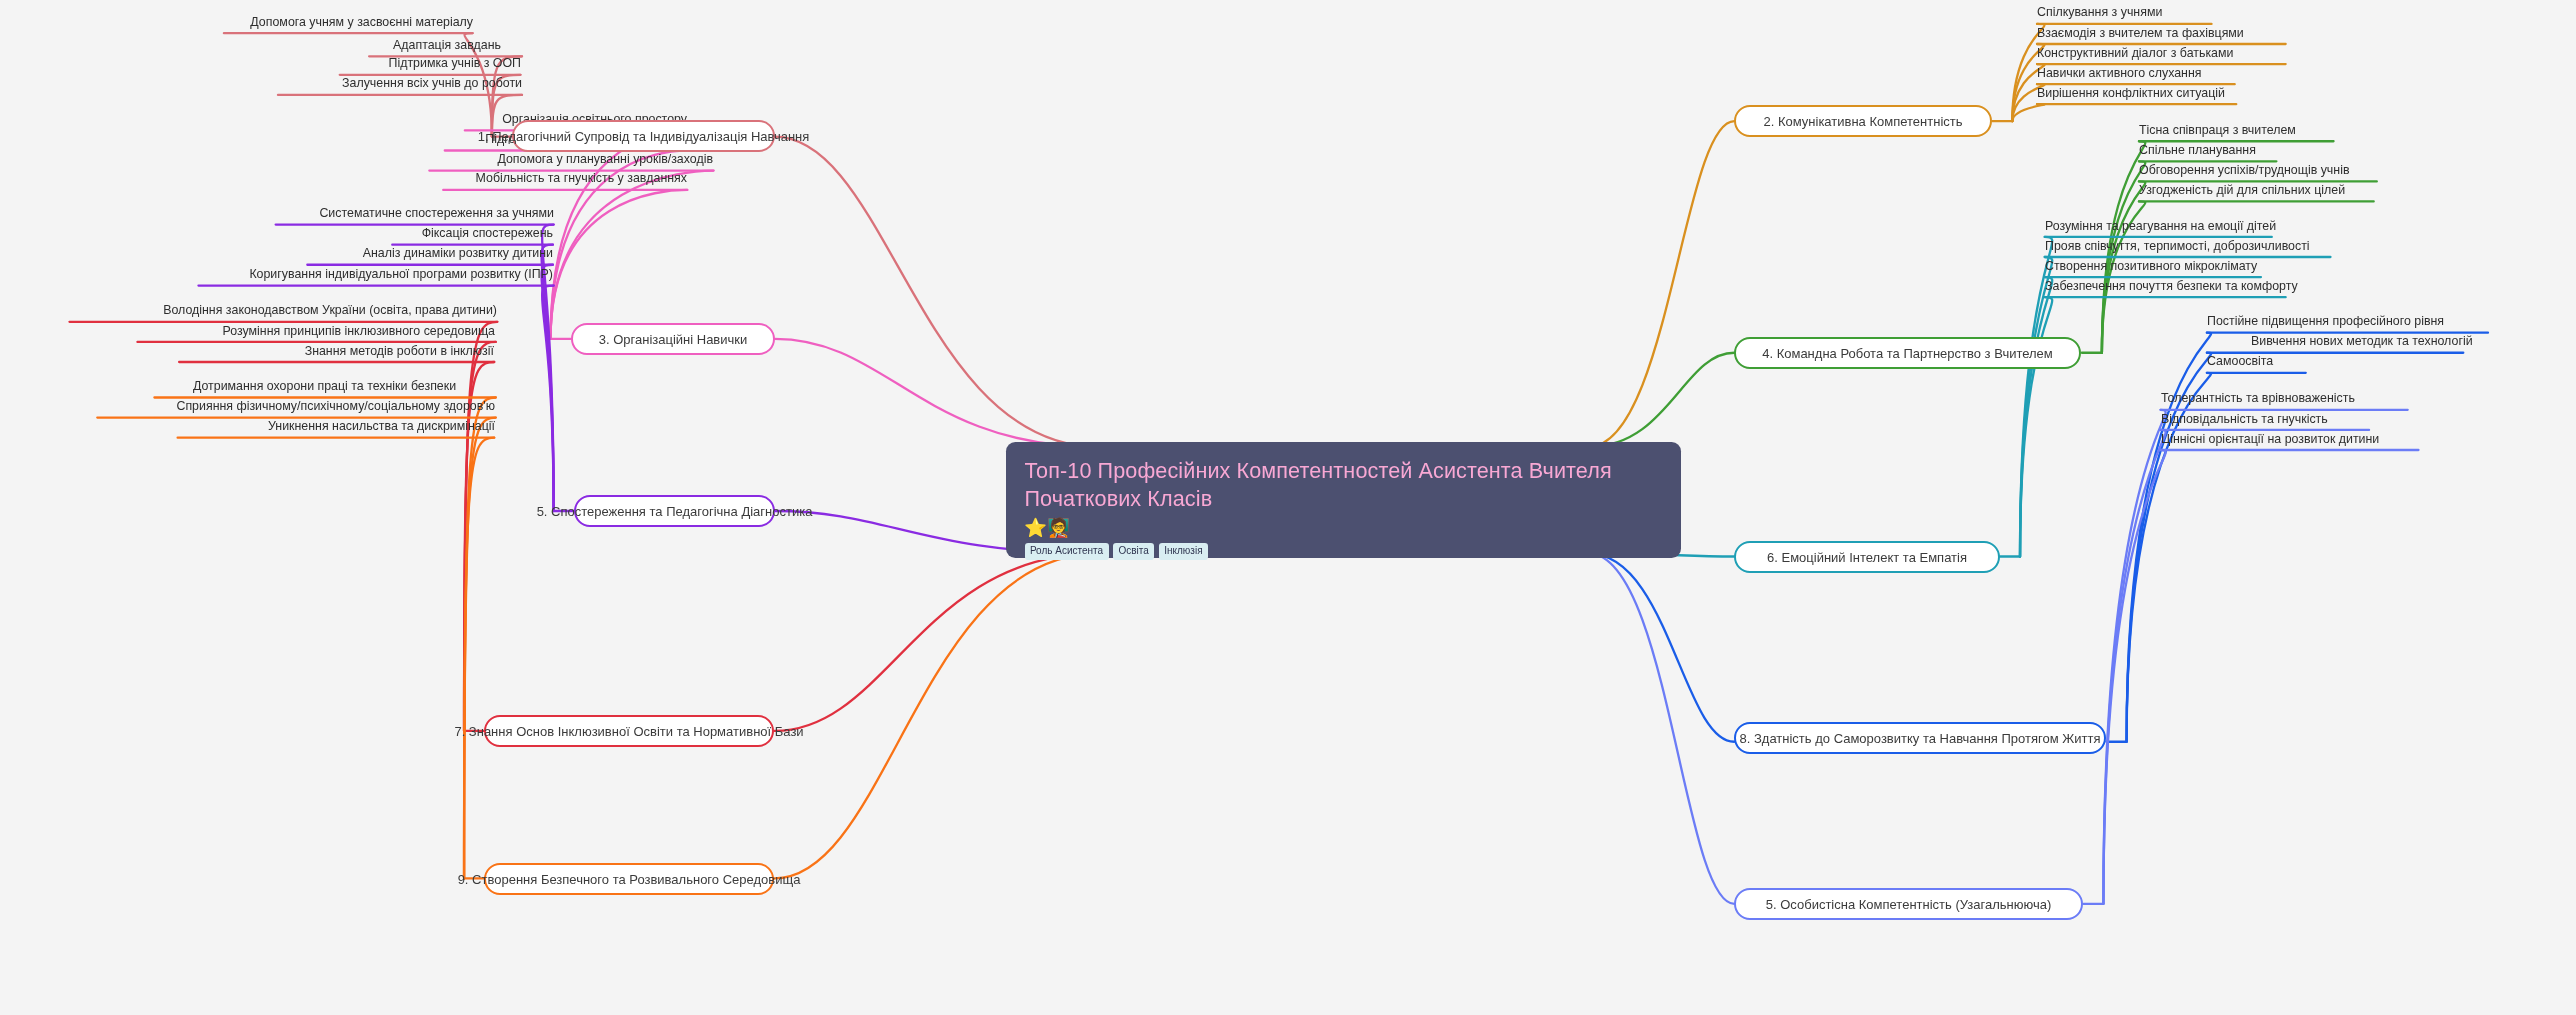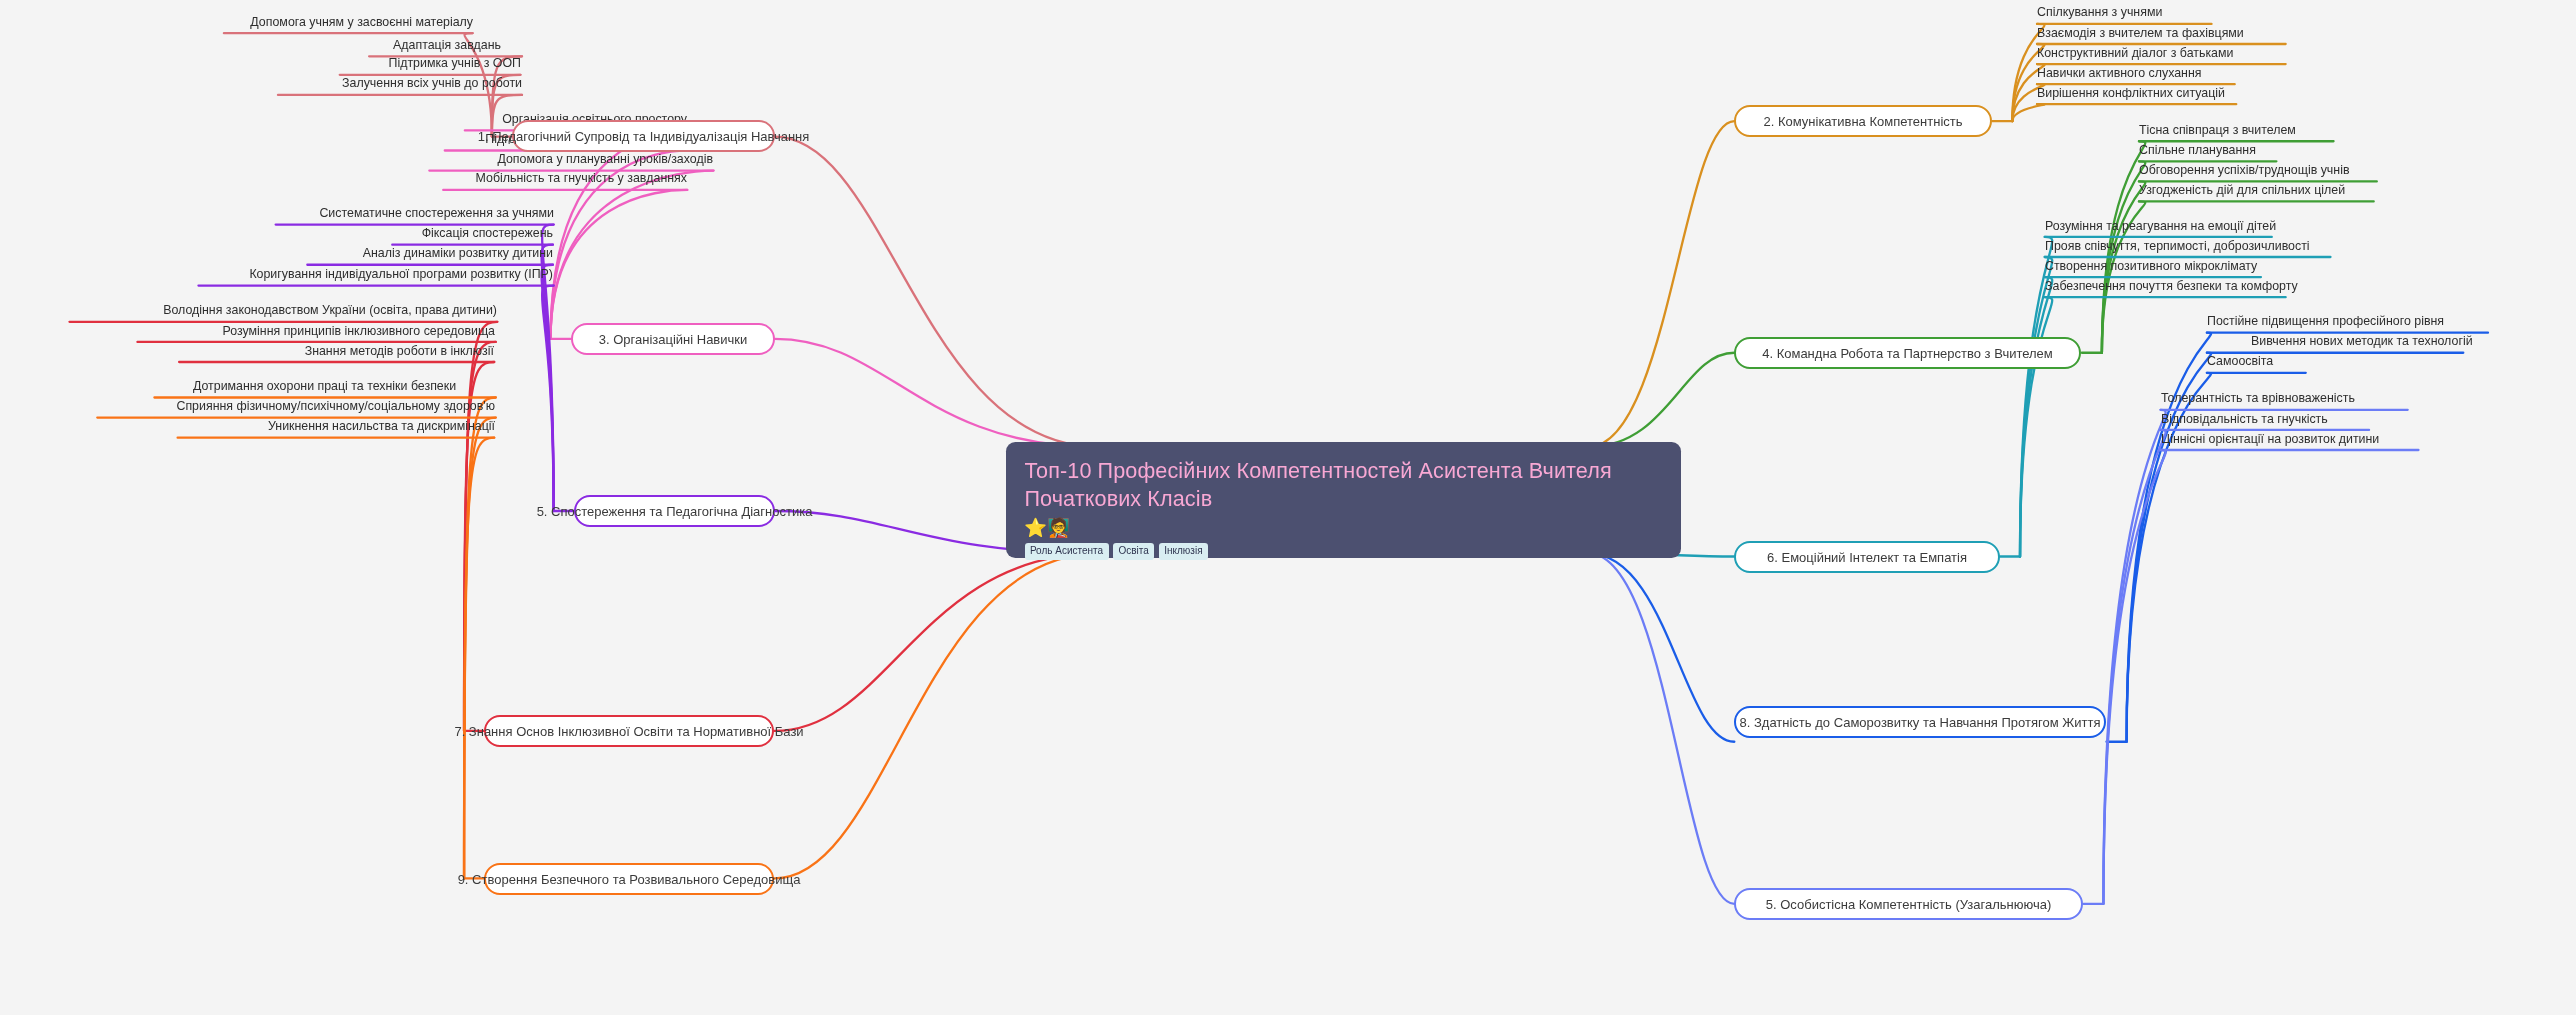--- a/index.html
+++ b/index.html
@@ -379,21 +379,21 @@
       <div class="leaf r" style="left: 2139px; top: 143px; width: 137px;"><span>Спільне планування</span></div>
       <div class="leaf r" style="left: 2139px; top: 163px; width: 238px;"><span>Обговорення успіхів/труднощів учнів</span></div>
       <div class="leaf r" style="left: 2139px; top: 183px; width: 235px;"><span>Узгодженість дій для спільних цілей</span></div>
       <div class="pill" style="left: 1734px; top: 541px; width: 266px; border-color: rgb(31, 159, 181);">
         <span>6. Емоційний Інтелект та Емпатія</span>
       </div>
       <div class="leaf r" style="left: 2045px; top: 219px; width: 227px;"><span>Розуміння та реагування на емоції дітей</span></div>
       <div class="leaf r" style="left: 2045px; top: 239px; width: 286px;"><span>Прояв співчуття, терпимості, доброзичливості</span></div>
       <div class="leaf r" style="left: 2045px; top: 259px; width: 216px;"><span>Створення позитивного мікроклімату</span></div>
       <div class="leaf r" style="left: 2045px; top: 279px; width: 241px;"><span>Забезпечення почуття безпеки та комфорту</span></div>
-      <div class="pill" style="left: 1734px; top: 706px; width: 372px; border-color: rgb(26, 93, 232);">
+      <div class="pill" style="left: 1734px; top: 722px; width: 372px; border-color: rgb(26, 93, 232);">
         <span>8. Здатність до Саморозвитку та Навчання Протягом Життя</span>
       </div>
       <div class="leaf r" style="left: 2207px; top: 314px; width: 281px;"><span>Постійне підвищення професійного рівня</span></div>
       <div class="leaf r" style="left: 2207px; top: 334px; width: 256px; margin-left: 44px;"><span>Вивчення нових методик та технологій</span></div>
       <div class="leaf r" style="left: 2207px; top: 354px; width: 99px;"><span>Самоосвіта</span></div>
       <div class="pill" style="left: 1734px; top: 888px; width: 349px; border-color: rgb(107, 124, 246);">
         <span>5. Особистісна Компетентність (Узагальнююча)</span>
       </div>
       <div class="leaf r" style="left: 2161px; top: 391px; width: 247px;"><span>Толерантність та врівноваженість</span></div>
       <div class="leaf r" style="left: 2161px; top: 412px; width: 208px;"><span>Відповідальність та гнучкість</span></div>

